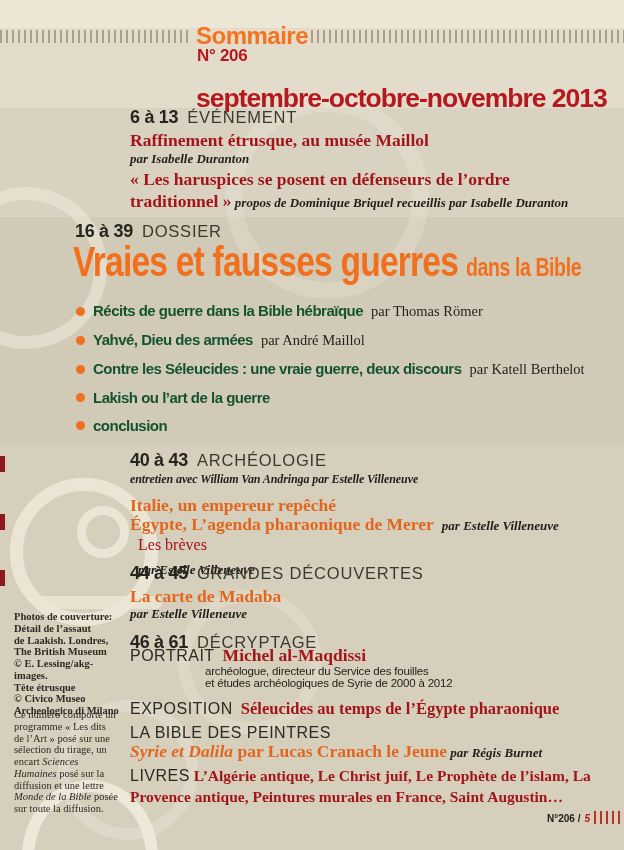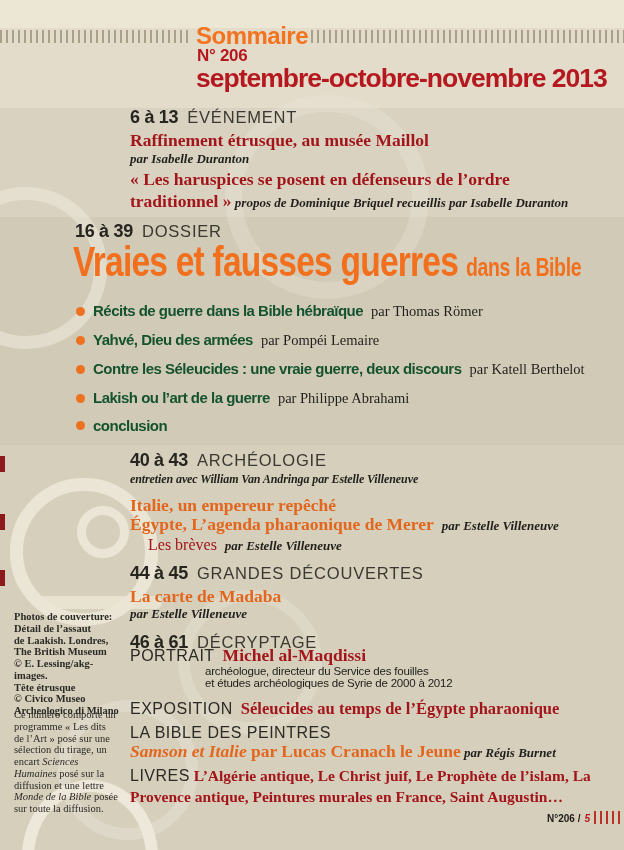--- a/index.html
+++ b/index.html
@@ -31,21 +31,21 @@
   .ringF{left:22px;top:780px;width:112px;height:130px;border:12px solid #eee8da;}
 
   
   .ticks{position:absolute;height:13px;background:repeating-linear-gradient(90deg,#a9a089 0 2px,rgba(0,0,0,0) 2px 6px);}
   .ticks-red{position:absolute;height:13px;background:repeating-linear-gradient(90deg,#b73229 0 2px,rgba(0,0,0,0) 2px 6px);}
   .edge-mark{position:absolute;left:0;width:5px;height:16px;background:#8d191c;}
 
   
   .sommaire{font-weight:bold;font-size:24px;line-height:1;color:#f4731f;letter-spacing:-.5px;}
   .issue{font-weight:bold;font-size:17px;line-height:1;color:#b5181f;letter-spacing:-.3px;}
-  .period{font-weight:bold;font-size:26.5px;line-height:1;color:#b5181f;letter-spacing:-1px;white-space:nowrap;}
+  .period{font-weight:bold;font-size:26.5px;line-height:1;color:#b5181f;letter-spacing:-1px;white-space:nowrap;margin-top:20px;}
 
   .sec-head{display:flex;align-items:baseline;gap:9px;white-space:nowrap;}
   .range{font-weight:bold;font-size:18px;color:#26251f;letter-spacing:-.3px;}
   .sec-name{font-size:16.5px;color:#3a3830;letter-spacing:.8px;}
 
   .t-red{font-family:"Liberation Serif",serif;font-weight:bold;color:#a2151b;}
   .t-orange{font-family:"Liberation Serif",serif;font-weight:bold;color:#e2661d;}
   .fs17{font-size:17.5px;line-height:1.15;}
   .fs16{font-size:16.5px;}
   .byline{font-family:"Liberation Serif",serif;font-style:italic;font-weight:bold;font-size:13px;color:#211f1b;}
@@ -123,50 +123,49 @@
   </div>
 
   <div class="bullet-item" style="left:76px;top:302px;">
     <span class="dot"></span>
     <span class="bullet-title">Récits de guerre dans la Bible hébraïque</span>
     <span class="par-serif">par Thomas Römer</span>
   </div>
   <div class="bullet-item" style="left:76px;top:331px;">
     <span class="dot"></span>
     <span class="bullet-title">Yahvé, Dieu des armées</span>
-    <span class="par-serif">par Pompéi Lemaire</span>
+    <span class="par-serif">par André Maillol</span>
   </div>
   <div class="bullet-item" style="left:76px;top:360px;">
     <span class="dot"></span>
     <span class="bullet-title">Contre les Séleucides : une vraie guerre, deux discours</span>
     <span class="par-serif">par Katell Berthelot</span>
   </div>
   <div class="bullet-item" style="left:76px;top:389px;">
     <span class="dot"></span>
     <span class="bullet-title">Lakish ou l’art de la guerre</span>
-    <span class="par-serif">par Philippe Abrahami</span>
   </div>
   <div class="bullet-item" style="left:76px;top:417px;">
     <span class="dot"></span>
     <span class="bullet-title">conclusion</span>
   </div>
 
   <div class="abs sec-head" style="left:130px;top:450px;">
     <span class="range">40 à 43</span>
     <span class="sec-name">ARCHÉOLOGIE</span>
   </div>
   <div class="abs row" style="left:130px;top:472px;">
     <span class="byline byline-sm">entretien avec William Van Andringa par Estelle Villeneuve</span>
   </div>
   <div class="abs t-orange fs17" style="left:130px;top:495px;">Italie, un empereur repêché</div>
   <div class="abs row" style="left:130px;top:514px;">
     <span class="t-orange fs17">Égypte, L’agenda pharaonique de Merer</span>
     <span class="byline">par Estelle Villeneuve</span>
   </div>
-  <div class="abs row" style="left:148px;top:536px;">
+  <div class="abs row" style="left:138px;top:536px;flex-direction:column;">
     <span class="t-red" style="font-size:16px;font-weight:normal;">Les brèves</span>
     <span class="byline">par Estelle Villeneuve</span>
   </div>
 
   <div class="abs sec-head" style="left:130px;top:563px;">
     <span class="range">44 à 45</span>
     <span class="sec-name">GRANDES DÉCOUVERTES</span>
   </div>
   <div class="abs t-orange fs17" style="left:130px;top:586px;">La carte de Madaba</div>
   <div class="abs byline" style="left:130px;top:606px;">par Estelle Villeneuve</div>
@@ -180,21 +179,21 @@
     <span class="t-red fs17">Michel al-Maqdissi</span>
   </div>
   <div class="abs desc" style="left:205px;top:666px;">archéologue, directeur du Service des fouilles
 et études archéologiques de Syrie de 2000 à 2012</div>
   <div class="abs row" style="left:130px;top:699px;">
     <span class="label-caps">EXPOSITION</span>
     <span class="t-red fs16">Séleucides au temps de l’Égypte pharaonique</span>
   </div>
   <div class="abs label-caps" style="left:130px;top:724px;">LA BIBLE DES PEINTRES</div>
   <div class="abs" style="left:130px;top:741px;white-space:nowrap;">
-    <span class="t-orange fs17 it">Samson et Italie</span><span class="t-orange fs17"> par Lucas Cranach le Jeune</span><span class="byline"> par Régis Burnet</span>
+    <span class="t-orange fs17 it">Syrie et Dalila</span><span class="t-orange fs17"> par Lucas Cranach le Jeune</span><span class="byline"> par Régis Burnet</span>
   </div>
   <div class="abs wrap-par" style="left:130px;top:766px;width:482px;line-height:20.5px;">
     <span class="label-caps" style="font-family:'Liberation Sans',sans-serif;">LIVRES</span><span class="livres-text"> L’Algérie antique, Le Christ juif, Le Prophète de l’islam, La Provence antique, Peintures murales en France, Saint Augustin…</span>
   </div>
 
   <div class="abs side-credits" style="left:14px;top:611px;width:106px;">Photos de couverture:
 Détail de l’assaut
 de Laakish. Londres,
 The British Museum
 © E. Lessing/akg-images.

